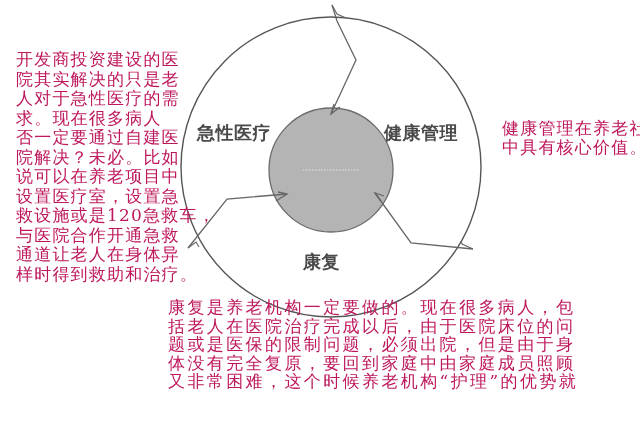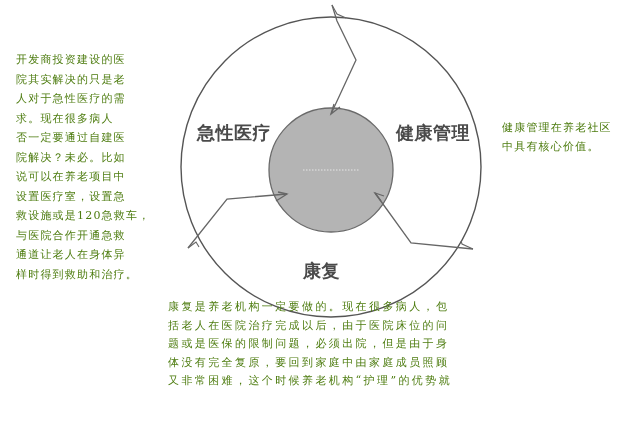--- a/index.html
+++ b/index.html
@@ -1,28 +1,28 @@
 <!DOCTYPE html>
 <html><head>
   <meta charset="utf-8">
   <style>
     html, body { margin: 0; padding: 0; background: #ffffff; }
     body { width: 640px; height: 422px; position: relative; overflow: hidden;
            font-family: "DejaVu Serif", "Liberation Serif", serif; color: #555; }
     .diagram { position: absolute; left: 0; top: 0; width: 640px; height: 422px; }
-    .note { position: absolute; font-size: 11px; color: #4d7c0f; letter-spacing: 1.2px; }
+    .note { position: absolute; font-size: 17px; color: #be185d; letter-spacing: 1.2px; }
     .note .line { display: block; white-space: nowrap; }
     #note-left { left: 16px; top: 50px; line-height: 19.5px; }
     #note-right { left: 490px; top: 119px; line-height: 18.5px; margin-left: 12px; }
     #note-bottom { left: 168px; top: 298px; line-height: 18.6px; letter-spacing: 2.4px; }
     .seg-label { position: absolute; font-family: "DejaVu Sans", "Liberation Sans", sans-serif;
                  font-size: 18px; font-weight: bold; color: #4a4a4a; letter-spacing: 0.5px; }
     #label-acute { left: 197px; top: 121px; }
-    #label-health { left: 396px; top: 121px; }
-    #label-rehab { left: 303px; top: 259px; }
+    #label-health { left: 384px; top: 121px; }
+    #label-rehab { left: 303px; top: 250px; }
   </style>
 </head>
 <body>
 
 <svg class="diagram" width="640" height="422" viewBox="0 0 640 422">
 
   <circle cx="331" cy="167" r="150" fill="none" stroke="#555555" stroke-width="1.4"></circle>
 
   <circle cx="331" cy="170" r="62" fill="#b4b4b4" stroke="#6a6a6a" stroke-width="1.3"></circle>
 

